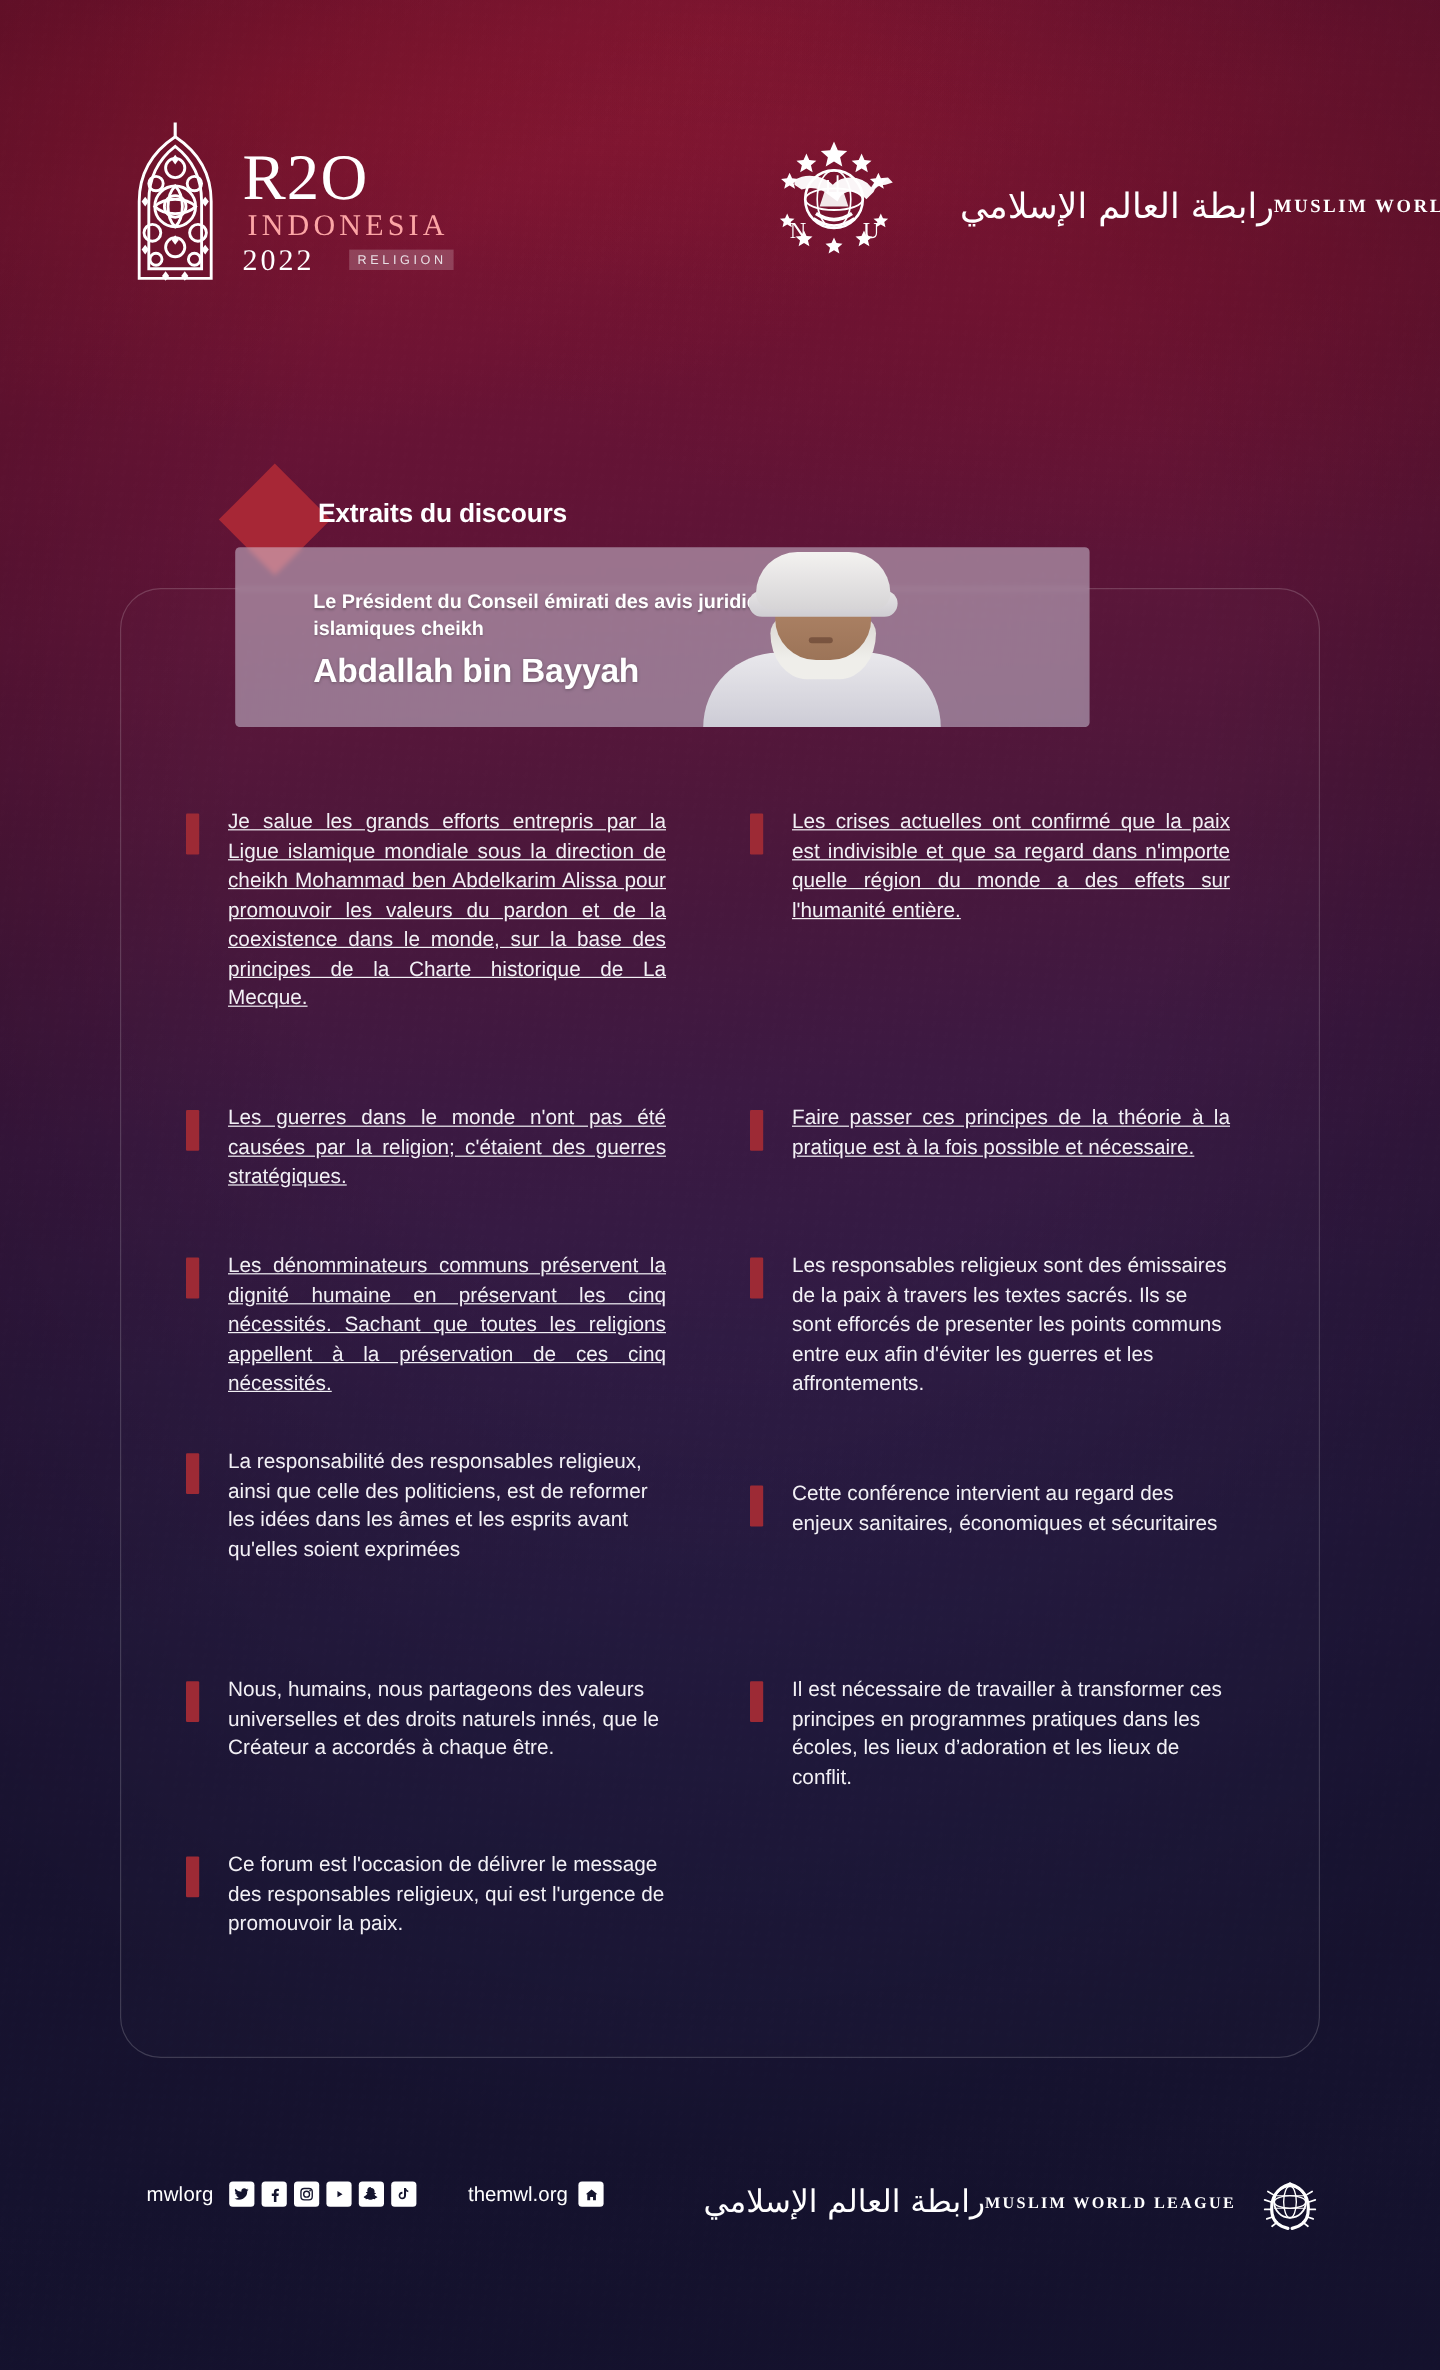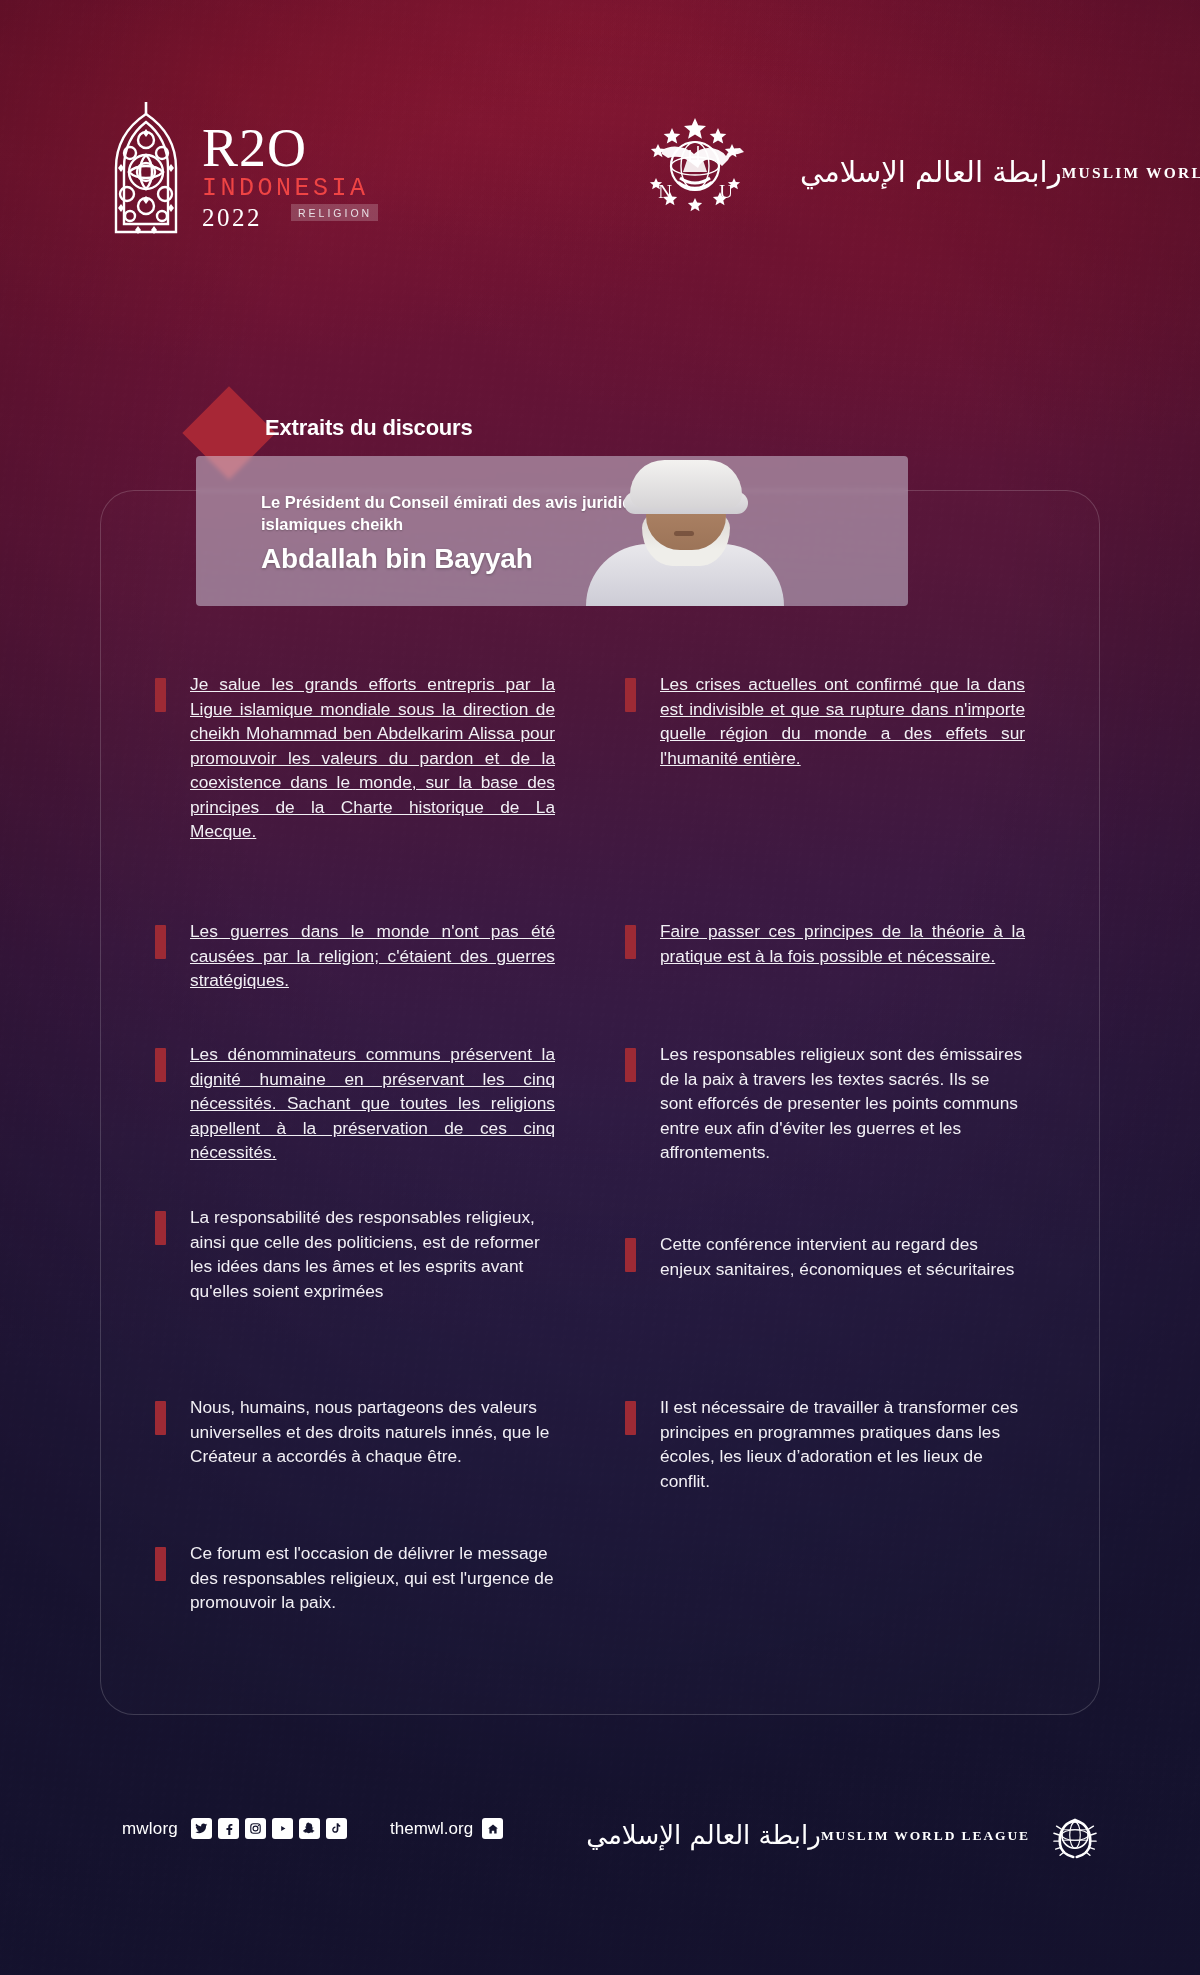--- a/index.html
+++ b/index.html
@@ -54,24 +54,24 @@
   .header { position: absolute; top: 96px; left: 0; width: 1200px; height: 140px; }
 
   .r20-logo { position: absolute; left: 100px; top: 0; display: flex; align-items: flex-start; gap: 10px; }
   .ornament { width: 92px; height: 140px; flex: 0 0 auto; }
   .r20-text { padding-top: 28px; }
   .r20-main {
     font-family: "Liberation Serif", serif;
     font-size: 54px; line-height: .92; color: #fff; letter-spacing: 1px; font-weight: 400;
   }
   .r20-indonesia {
-    font-family: Liberation Mono, monospace;
-    font-size: 25px; letter-spacing: 3.5px; color: #ef4444; line-height: 1.15; margin-top: 1px;
-  }
-  .r20-bottom { display: flex; align-items: flex-start; gap: 7px; margin-top: 1px; }
+    font-family: Liberation Serif, serif;
+    font-size: 25px; letter-spacing: 3.5px; color: #fca5a5; line-height: 1.15; margin-top: 1px; text-align: center;
+  }
+  .r20-bottom { display: flex; align-items: center; gap: 7px; margin-top: 1px; }
   .r20-year { font-family: "Liberation Serif", serif; font-size: 25px; letter-spacing: 2.5px; color: #fff; }
   .r20-religion {
     font-family: "Liberation Sans", sans-serif; font-size: 10.5px; letter-spacing: 3px;
     color: #e8dfe4; background: rgba(255,255,255,0.20); padding: 3px 6px 2px 7px; margin-bottom: 3px; margin-left: 22px;
   }
 
   .nu-logo { position: absolute; left: 610px; top: 20px; width: 170px; height: 104px; }
   .mwl-logo { position: absolute; left: 800px; top: 36px; width: 290px; height: 80px;
               display: flex; align-items: center; gap: 14px; }
   .mwl-arabic {
@@ -338,21 +338,21 @@
           <div class="quote-text left">Nous, humains, nous partageons des valeurs universelles et des droits naturels innés, que le Créateur a accordés à chaque être.</div>
         </div>
         <div class="quote" style="position: absolute; top: 869px; width: 400px;">
           <span class="quote-mark"></span>
           <div class="quote-text left">Ce forum est l'occasion de délivrer le message des responsables religieux, qui est l'urgence de promouvoir la paix.</div>
         </div>
       </div>
     <div class="col right">
         <div class="quote" style="position: absolute; top: 0px; width: 400px;">
           <span class="quote-mark"></span>
-          <div class="quote-text justify">Les crises actuelles ont confirmé que la dans est indivisible et que sa rupture dans n'importe quelle région du monde a des effets sur l'humanité entière.</div>
+          <div class="quote-text justify">Les crises actuelles ont confirmé que la paix est indivisible et que sa regard dans n'importe quelle région du monde a des effets sur l'humanité entière.</div>
         </div>
         <div class="quote" style="position: absolute; top: 247px; width: 400px;">
           <span class="quote-mark"></span>
           <div class="quote-text justify">Faire passer ces principes de la théorie à la pratique est à la fois possible et nécessaire.</div>
         </div>
         <div class="quote" style="position: absolute; top: 370px; width: 400px;">
           <span class="quote-mark"></span>
           <div class="quote-text left">Les responsables religieux sont des émissaires de la paix à travers les textes sacrés. Ils se sont efforcés de presenter les points communs entre eux afin d'éviter les guerres et les affrontements.</div>
         </div>
         <div class="quote" style="position: absolute; top: 560px; width: 400px;">

